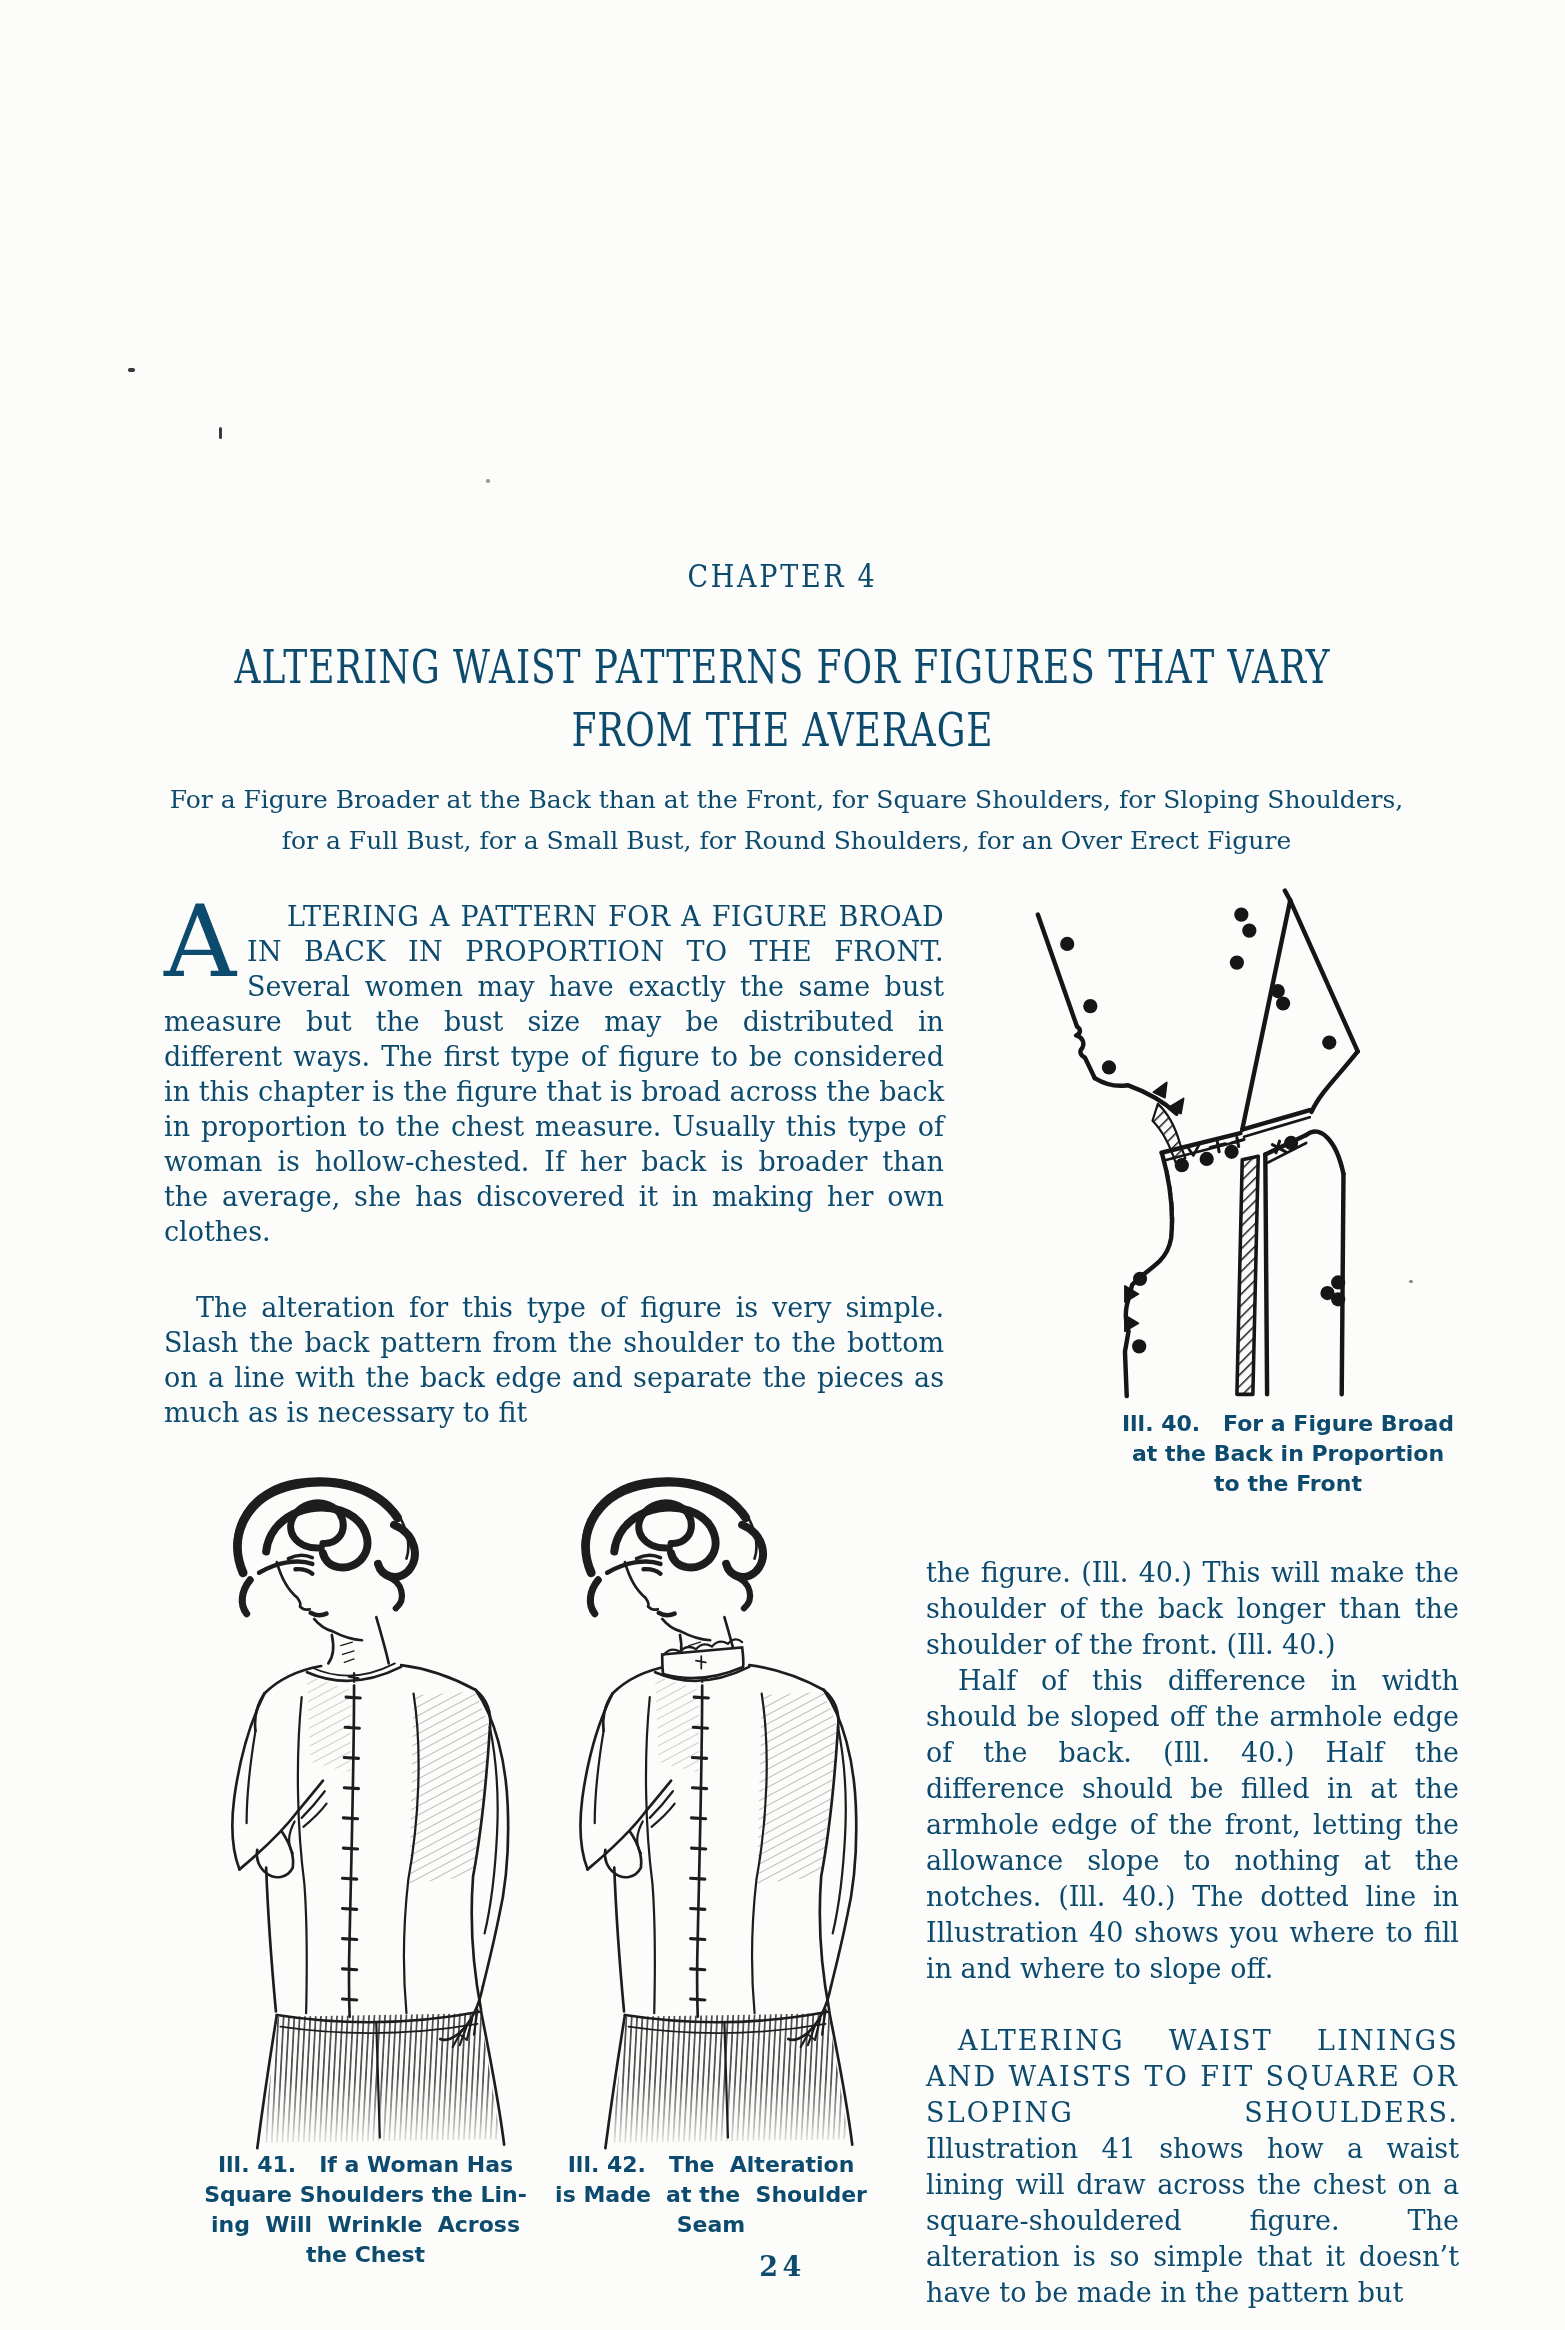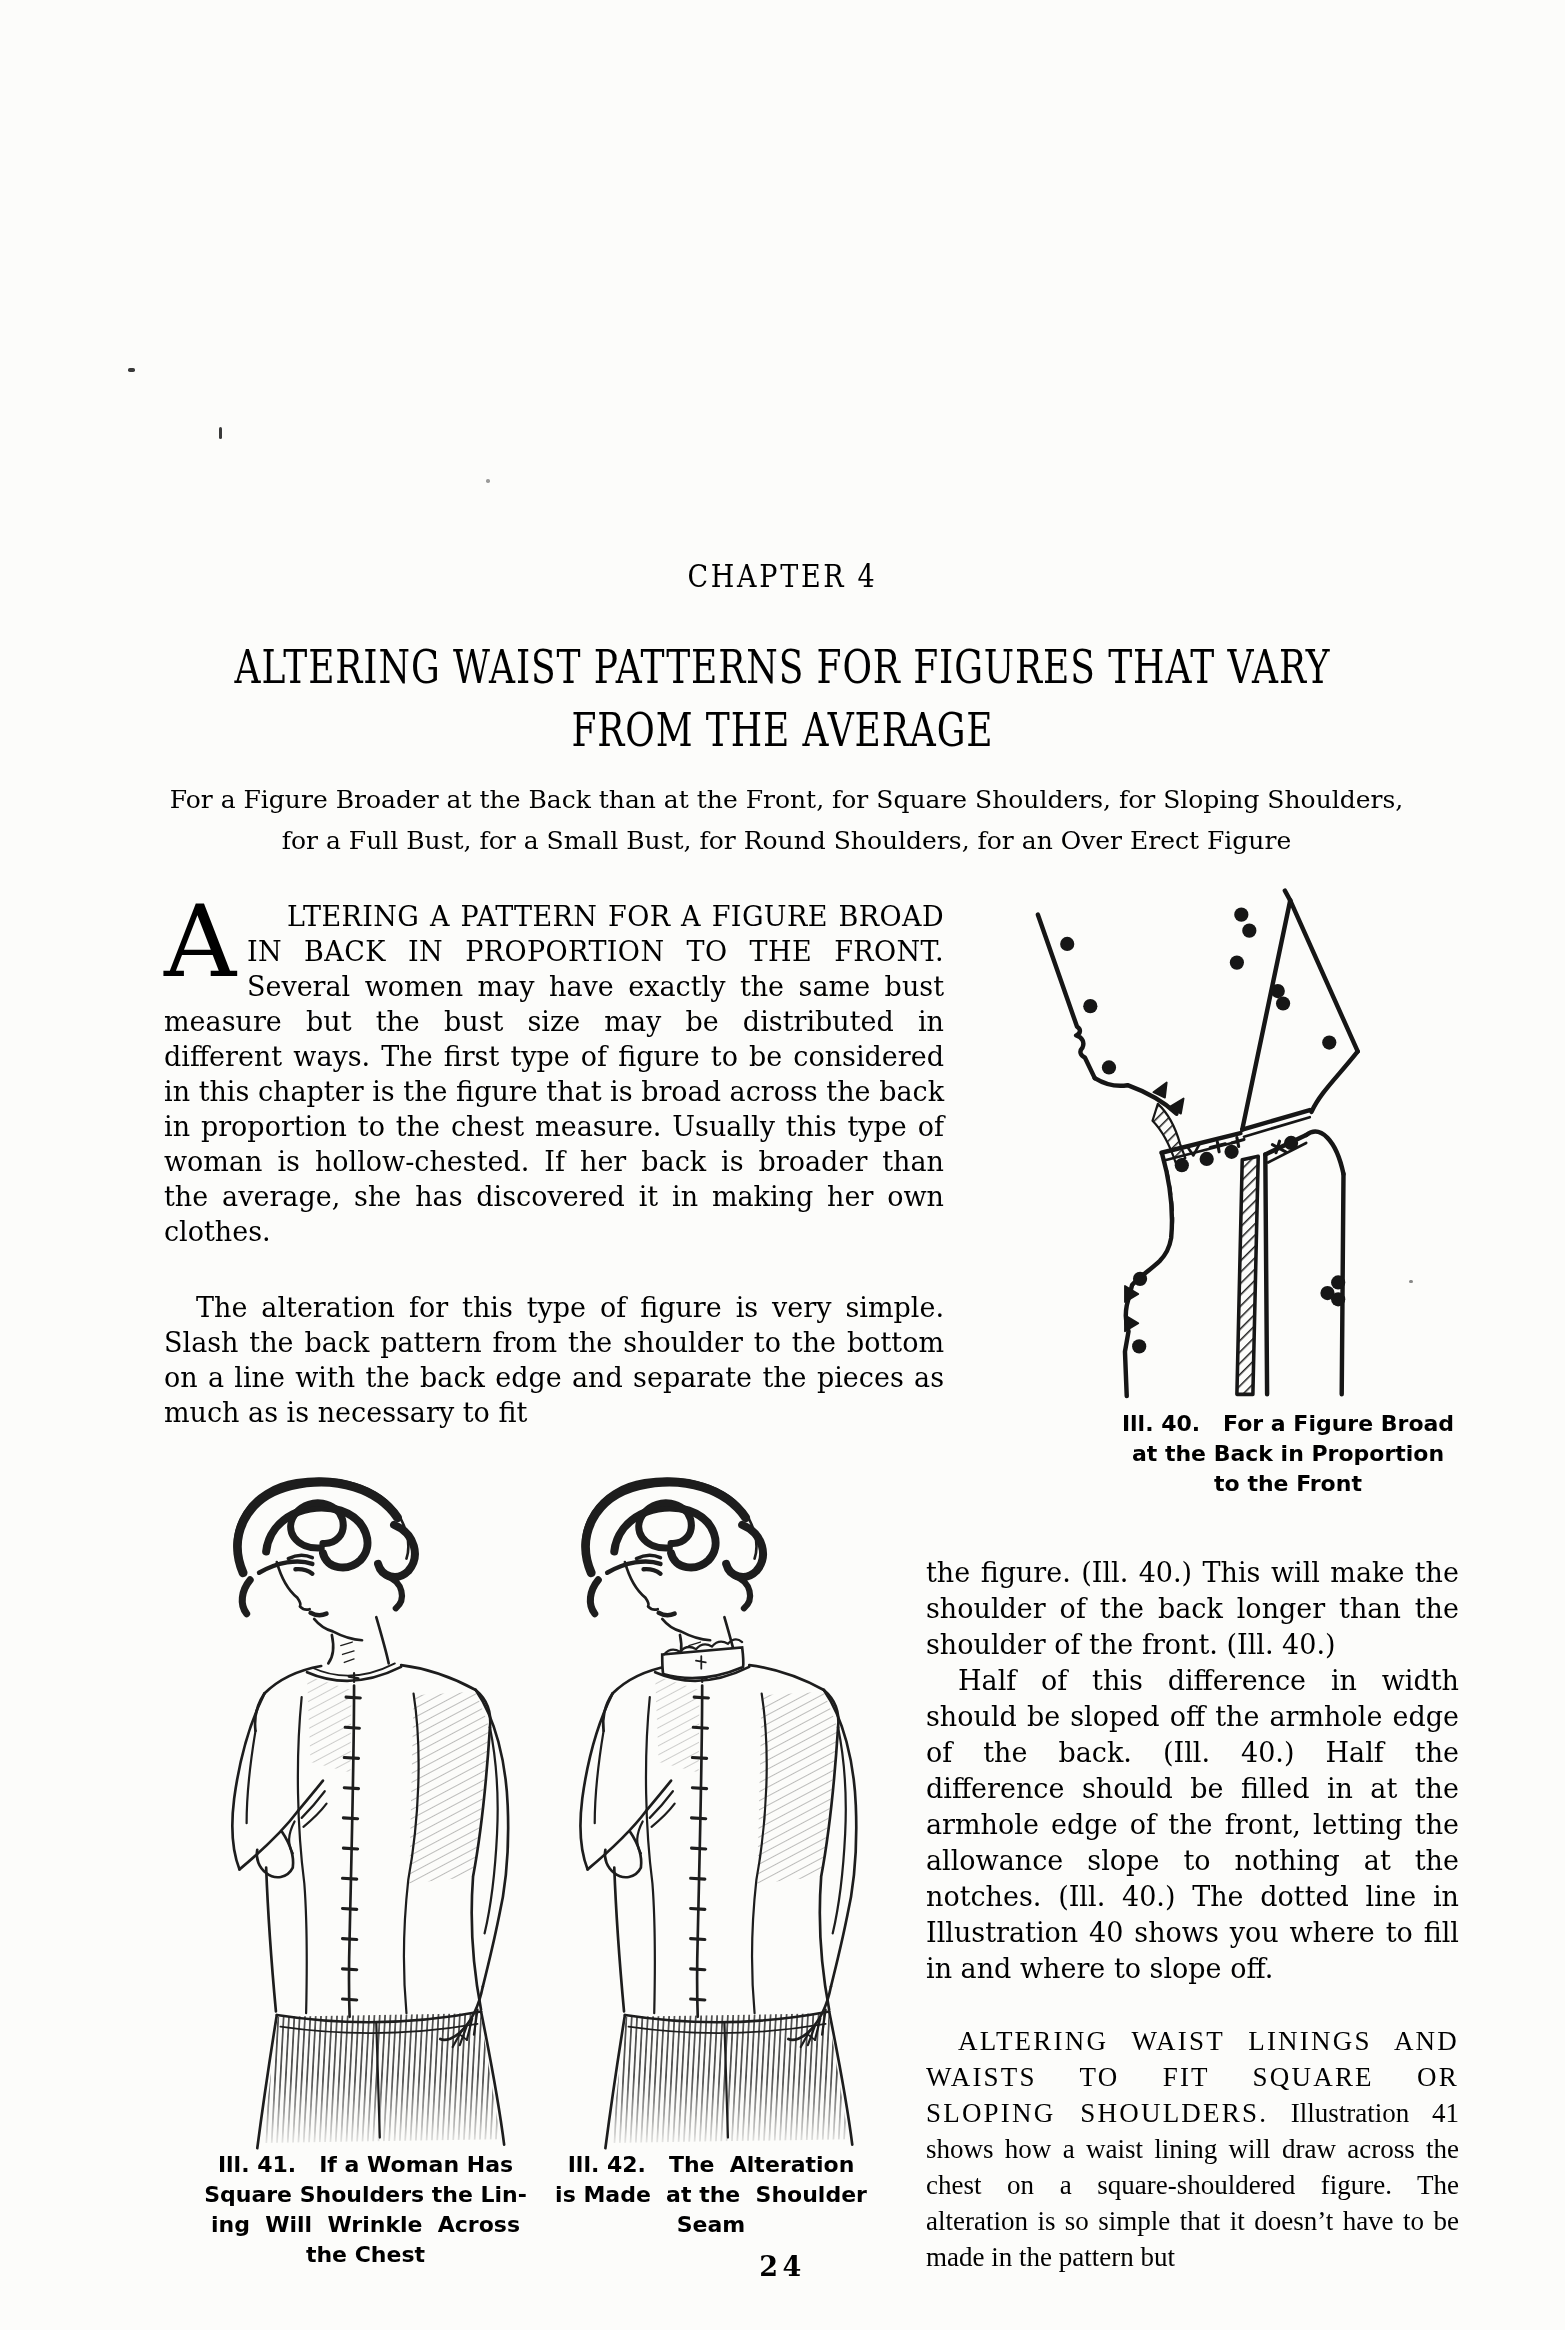--- a/index.html
+++ b/index.html
@@ -1,18 +1,18 @@
 <!DOCTYPE html>
 <html style="font-size:14.2px"><head>
 <meta charset="utf-8">
 <style>
   html,body{margin:0;padding:0;background:#777;}
   .page{
     position:relative;width:1565px;height:2330px;margin:0 auto;
-    background:#fcfcfa;color:#000000;overflow:hidden;
+    background:#fcfcfa;color:#0c4a6e;overflow:hidden;
     font-family:"DejaVu Serif","Liberation Serif",serif;
   }
   
   .chapter{
     position:absolute;top:558px;left:0;width:100%;text-align:center;
     font-size:27px;letter-spacing:2.7px;transform:scaleY(1.18);transform-origin:top center;
   }
   .title-line{
     position:absolute;left:0;width:100%;text-align:center;
     font-size:36px;letter-spacing:0.9px;transform:scaleY(1.28);transform-origin:top center;
@@ -28,21 +28,21 @@
   .subtitle-line.l2{top:826px;}
   
   .left-col{position:absolute;left:164px;top:899px;width:780px;}
   .right-col{position:absolute;left:926px;top:1555px;width:533px;}
   .body-par{
     margin:0;font-size:27px;line-height:35px;text-align:justify;
   }
   .right-col .body-par{line-height:36px;}
   .body-par.indent{text-indent:32px;margin-top:41px;}
   .right-col .body-par + .body-par{margin-top:0;}
-  .right-col .body-par.gap{margin-top:36px;font-family:Liberation Serif, serif;}
+  .right-col .body-par.gap{margin-top:36px;}
   .dropcap{
     float:left;font-size:100px;line-height:76px;padding:5.3px 10.7px 0 0;
     font-family:"DejaVu Serif","Liberation Serif",serif;
   }
   .caps-head{letter-spacing:0.4px;margin-left:40px;}
   .heading-caps{letter-spacing:2.2px;}
   
   .fig40-svg{position:absolute;left:1013px;top:888px;}
   .women-svg{position:absolute;left:188px;top:1466px;}
   .figcap{

